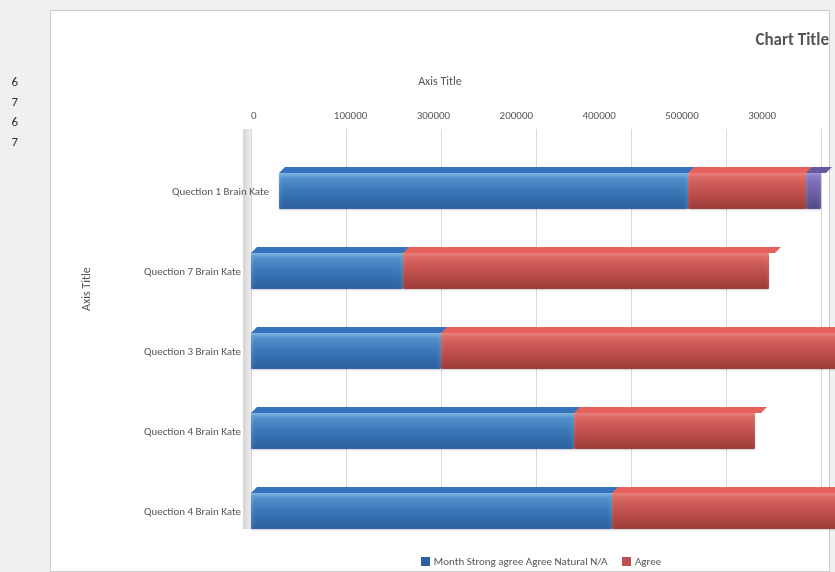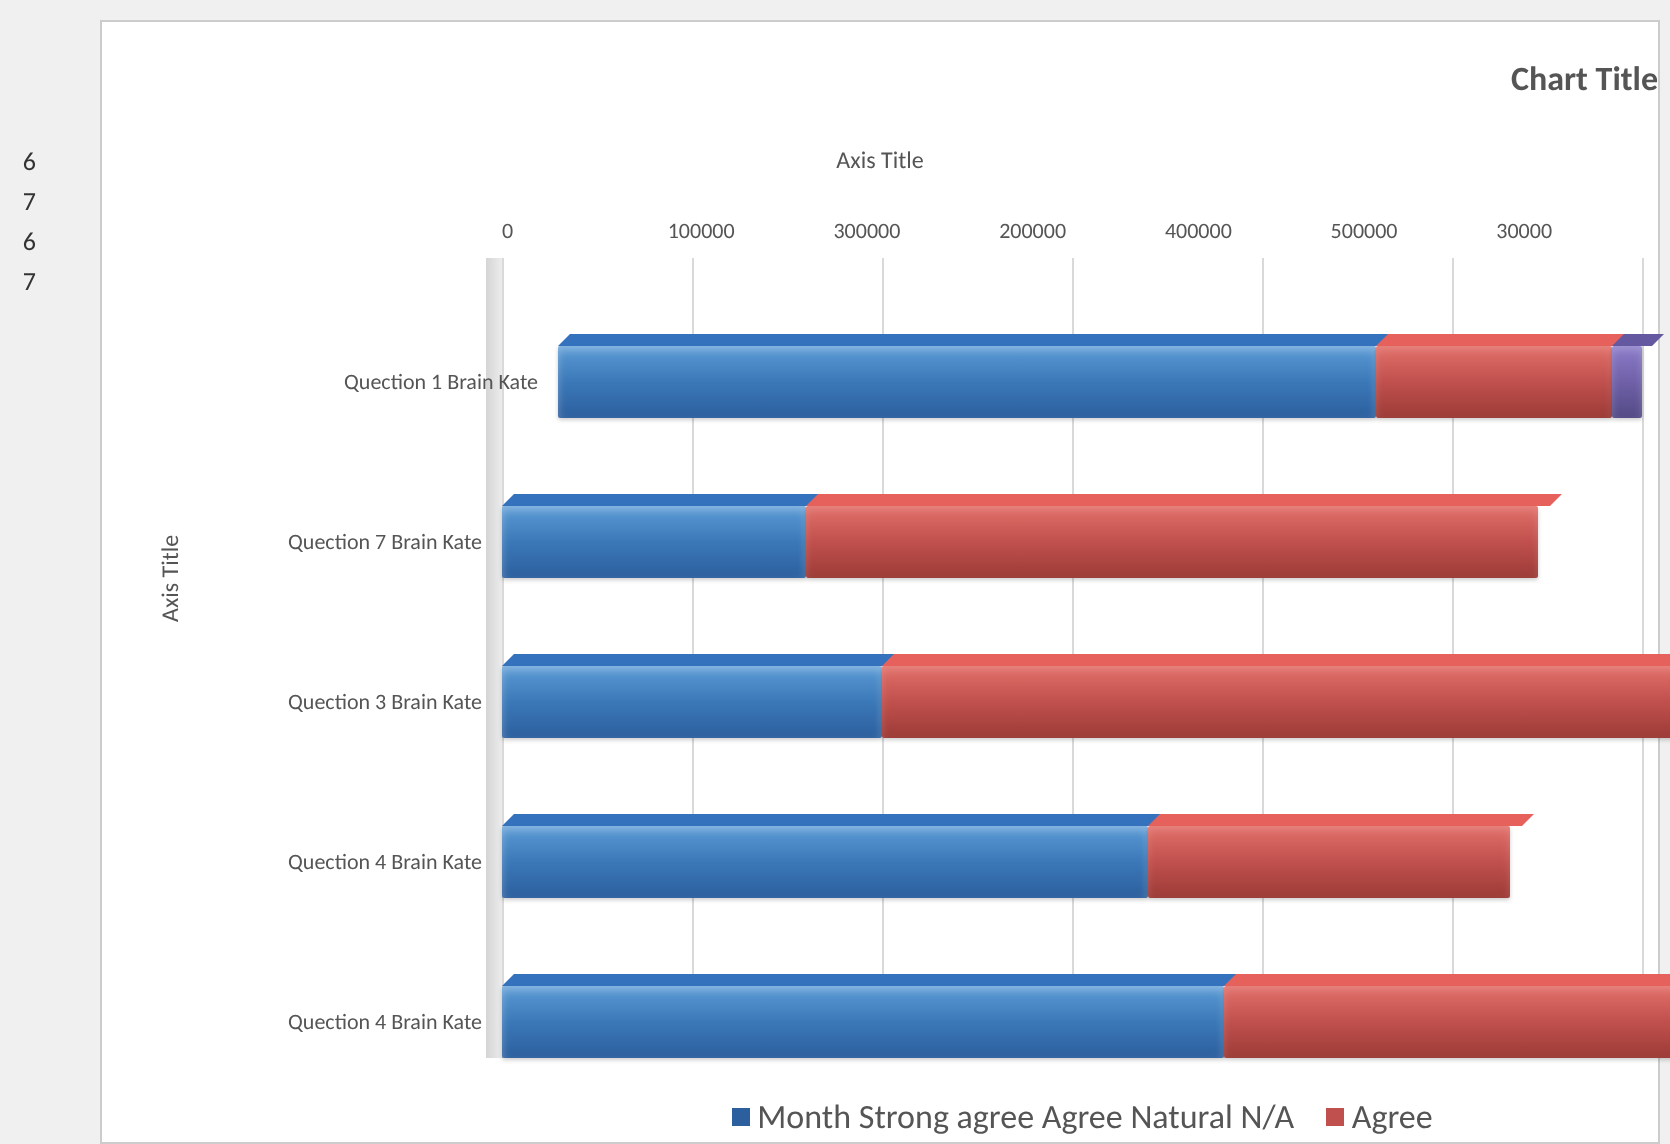--- a/index.html
+++ b/index.html
@@ -140,21 +140,21 @@
       bottom: 0;
       width: 8px;
       background: linear-gradient(90deg, #d5d5d5 0%, #ececec 100%);
     }
     .legend-area {
       position: absolute;
       left: 200px;
       bottom: 2px;
       width: 580px;
       text-align: center;
-      font-size: 17px;
+      font-size: 11px;
       color: #555;
     }
     .legend-item { display: inline-flex; align-items: center; gap: 4px; margin: 0 6px; }
     .legend-sw { width: 9px; height: 9px; display: inline-block; }
     .legend-sw.blue { background: #2c5f9e; }
     .legend-sw.red { background: #c0504d; }
   </style>
 </head>
 <body>
 

